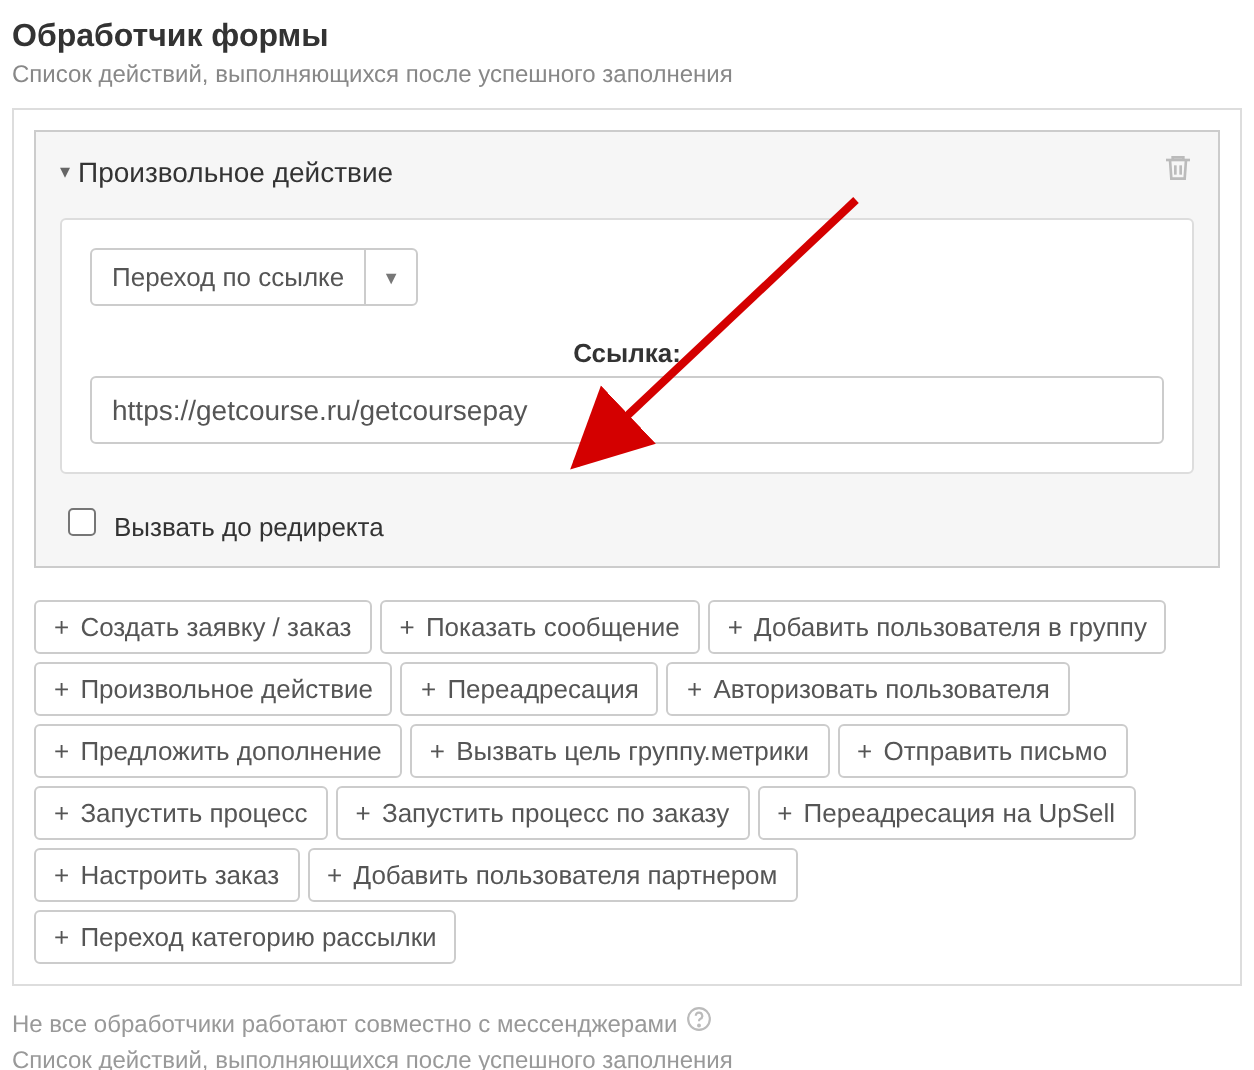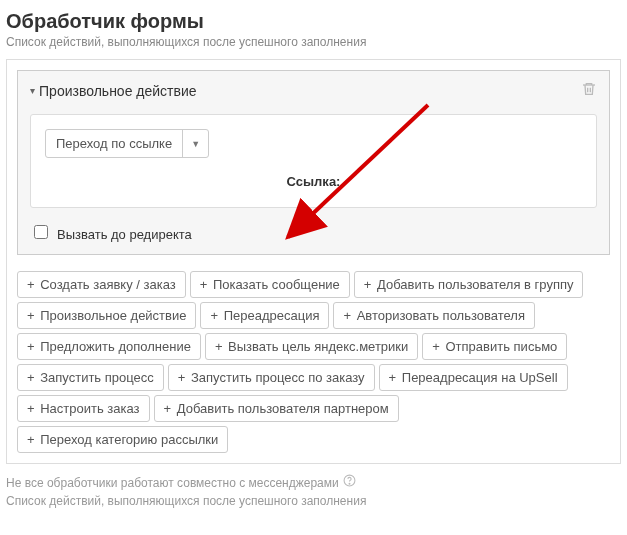--- a/index.html
+++ b/index.html
@@ -7,21 +7,21 @@
     margin: 0;
     font-family: Arial, Helvetica, sans-serif;
     font-size: 13px;
     color: #555;
     background: #fff;
     width: 627px;
   }
   .page { padding: 6px 6px 10px 6px; }
   h3.title {
     margin: 4px 0 0 0;
-    font-size: 20px;
+    font-size: 16px;
     font-weight: bold;
     color: #333;
   }
   .subtitle {
     margin: 2px 0 10px 0;
     color: #888;
     font-size: 12px;
   }
   .outer-box {
     border: 1px solid #ddd;
@@ -175,37 +175,38 @@
         </span>
       </div>
 
       <div class="inner-card">
         <div class="select-wrap">
           <span class="sel-text">Переход по ссылке</span>
           <span class="sel-btn">▼</span>
         </div>
 
         <div class="field-label">Ссылка:</div>
+        <input type="text" class="text-input" value="https://getcourse.ru/getcoursepay" style="">
       </div>
 
       <label class="checkbox-row">
         <input type="checkbox" style="">
         <span>Вызвать до редиректа</span>
       </label>
     </div>
 
     <div class="pills" id="pills">
         <div class="pill"><span class="plus">+</span><span> Создать заявку / заказ</span></div>
         <div class="pill"><span class="plus">+</span><span> Показать сообщение</span></div>
         <div class="pill"><span class="plus">+</span><span> Добавить пользователя в группу</span></div>
         <div class="pill"><span class="plus">+</span><span> Произвольное действие</span></div>
         <div class="pill"><span class="plus">+</span><span> Переадресация</span></div>
         <div class="pill"><span class="plus">+</span><span> Авторизовать пользователя</span></div>
         <div class="pill"><span class="plus">+</span><span> Предложить дополнение</span></div>
-        <div class="pill"><span class="plus">+</span><span> Вызвать цель яндекс.метрики</span></div>
+        <div class="pill"><span class="plus">+</span><span> Вызвать цель группу.метрики</span></div>
         <div class="pill"><span class="plus">+</span><span> Отправить письмо</span></div>
         <div class="pill"><span class="plus">+</span><span> Запустить процесс</span></div>
         <div class="pill"><span class="plus">+</span><span> Запустить процесс по заказу</span></div>
         <div class="pill"><span class="plus">+</span><span> Переадресация на UpSell</span></div>
         <div class="pill"><span class="plus">+</span><span> Настроить заказ</span></div>
         <div class="pill"><span class="plus">+</span><span> Добавить пользователя партнером</span></div>
         <div class="pill"><span class="plus">+</span><span> Переход категорию рассылки</span></div>
       </div>
 
   </div>

